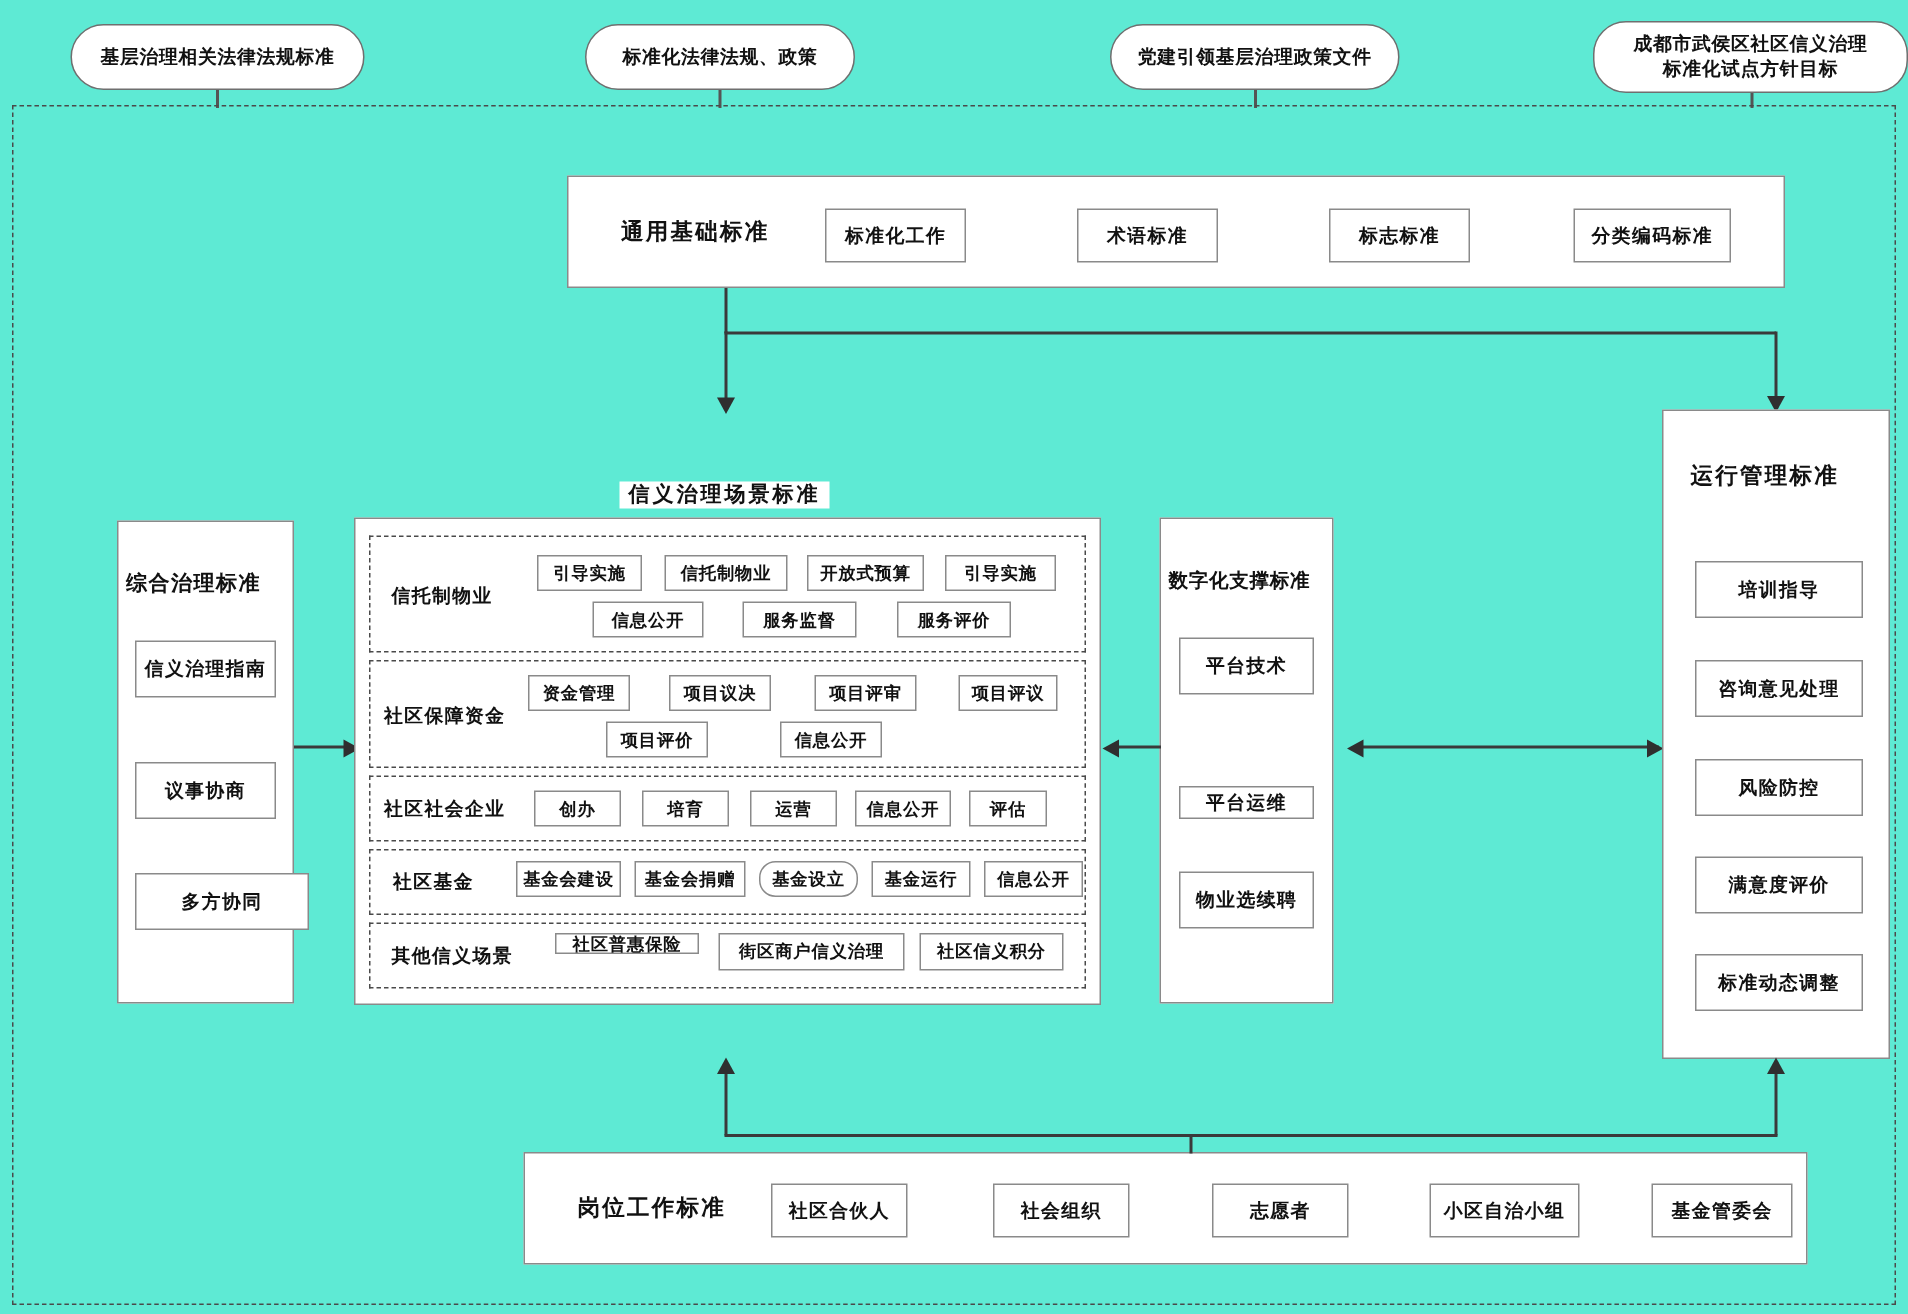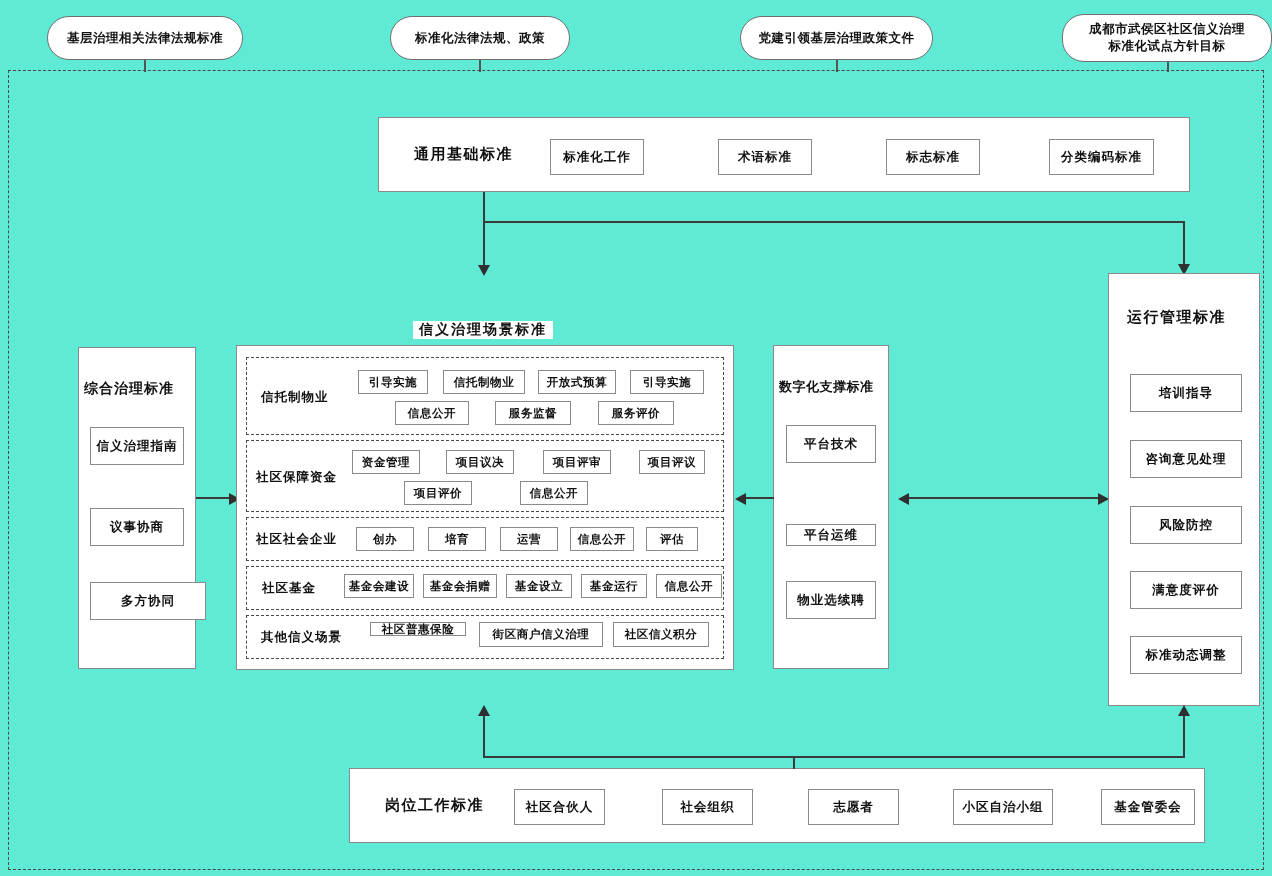--- a/index.html
+++ b/index.html
@@ -204,21 +204,21 @@
   <div class="chip" style="left:356px;top:527px;width:58px;height:24px;">创办</div>
   <div class="chip" style="left:428px;top:527px;width:58px;height:24px;">培育</div>
   <div class="chip" style="left:500px;top:527px;width:58px;height:24px;">运营</div>
   <div class="chip" style="left:570px;top:527px;width:64px;height:24px;">信息公开</div>
   <div class="chip" style="left:646px;top:527px;width:52px;height:24px;">评估</div>
 
   <div class="dashedframe" style="left:246px;top:566px;width:478px;height:44px;"></div>
   <div class="rowlabel" style="left:262px;top:579px;height:18px;">社区基金</div>
   <div class="chip" style="left:344px;top:574px;width:70px;height:24px;">基金会建设</div>
   <div class="chip" style="left:423px;top:574px;width:74px;height:24px;">基金会捐赠</div>
-  <div class="chip" style="left:506px;top:574px;width:66px;height:24px;">基金设立</div>
+  <div class="chip" style="left:506px;top:574px;width:66px;height:24px;border-radius:11px;">基金设立</div>
   <div class="chip" style="left:581px;top:574px;width:66px;height:24px;">基金运行</div>
   <div class="chip" style="left:656px;top:574px;width:66px;height:24px;">信息公开</div>
 
   <div class="dashedframe" style="left:246px;top:615px;width:478px;height:44px;"></div>
   <div class="rowlabel" style="left:261px;top:628px;height:18px;">其他信义场景</div>
   <div class="chip" style="left:370px;top:622px;width:96px;height:14px;">社区普惠保险</div>
   <div class="chip" style="left:479px;top:622px;width:124px;height:25px;">街区商户信义治理</div>
   <div class="chip" style="left:613px;top:622px;width:96px;height:25px;">社区信义积分</div>
 
   <div class="panel" style="left:773px;top:345px;width:116px;height:324px;"></div>

